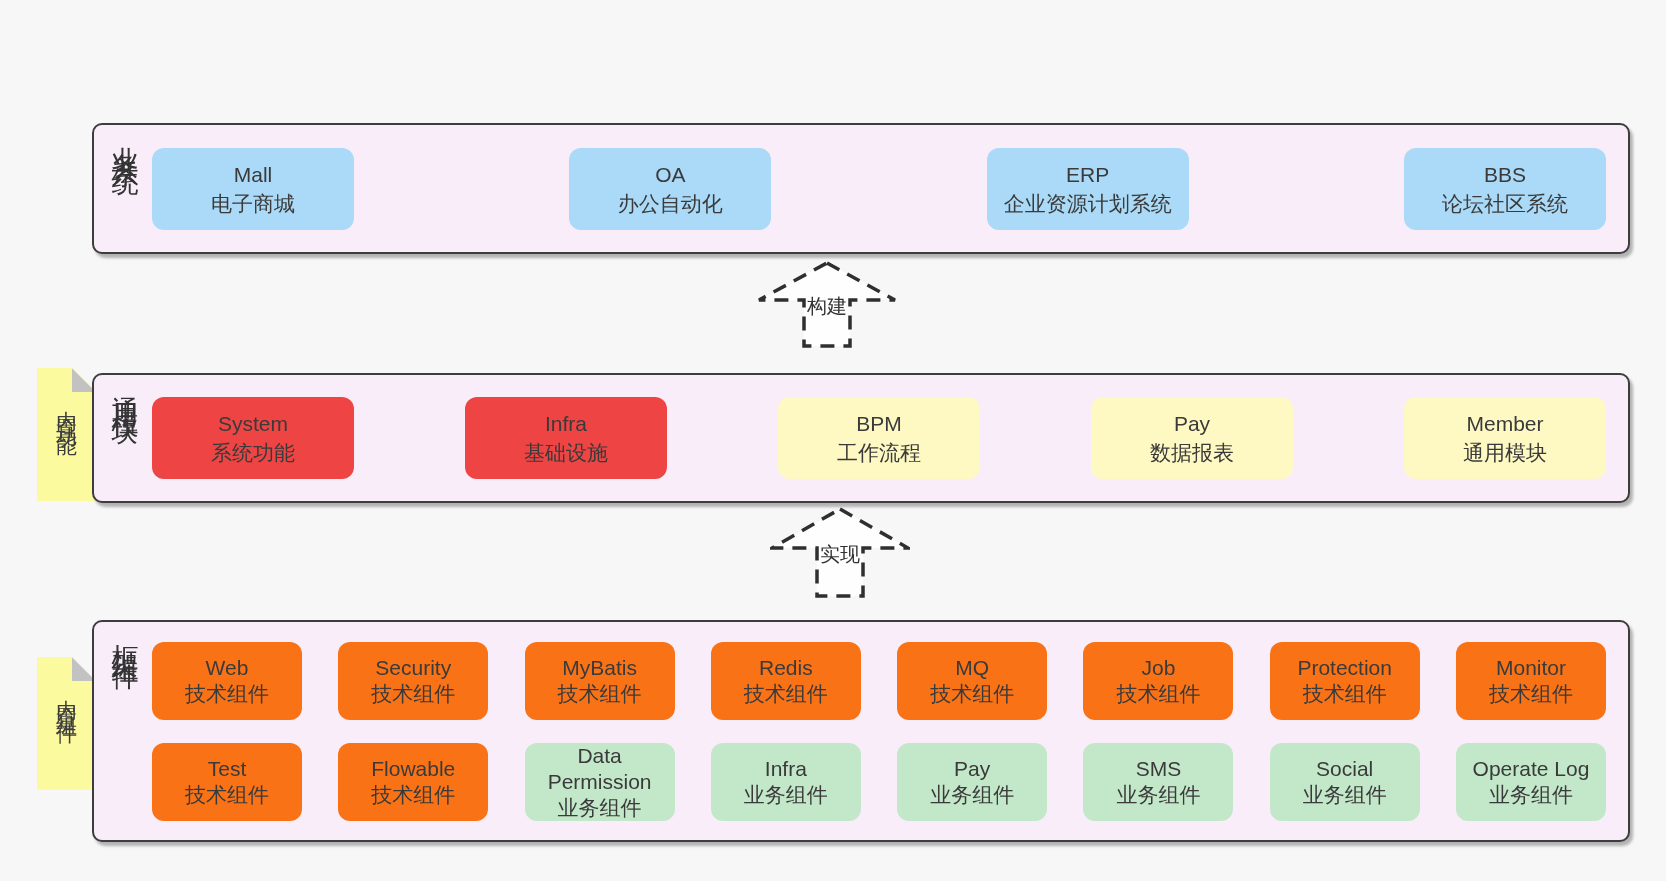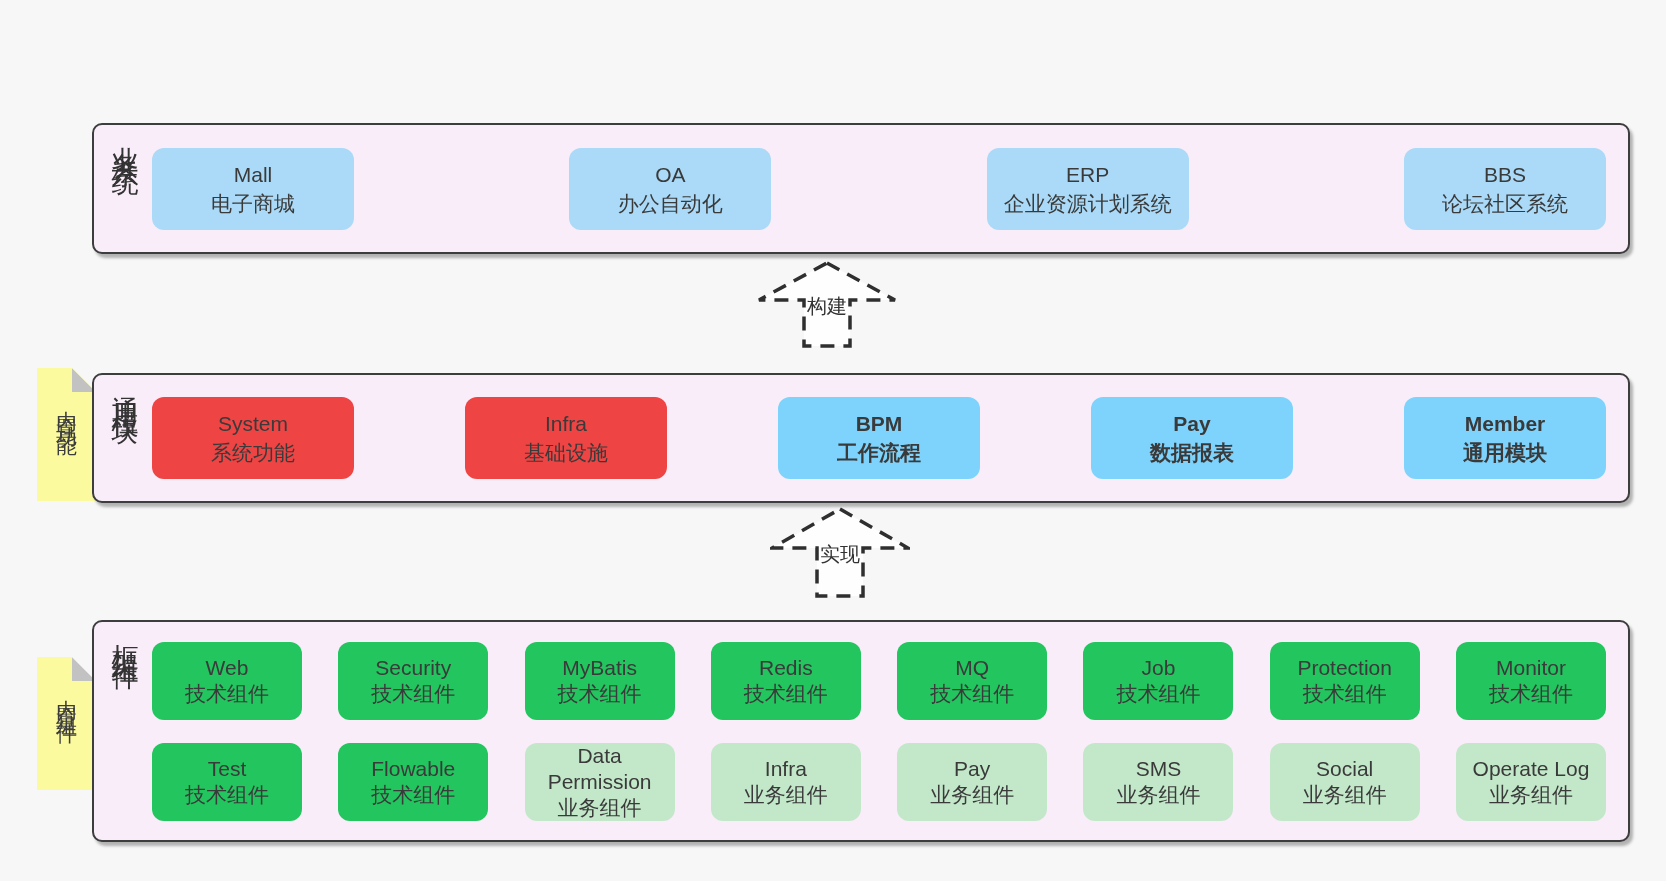--- a/index.html
+++ b/index.html
@@ -38,22 +38,22 @@
   
   .box {
     border-radius:12px; display:flex; flex-direction:column;
     justify-content:center; align-items:center; text-align:center;
     color:#3a3a3a; font-size:21px; line-height:29px; padding:4px 6px;
   }
   .box-lg { width:202px; height:82px; }
   .box-sm { width:150px; height:78px; line-height:26px; }
   .blue   { background:#aadaf7; }
   .red    { background:#ef4444;align-items:center; }
-  .pink   { background:#7dd3fc;font-weight:bold; }
-  .gdark  { background:#22c55e; }
+  .pink   { background:#fef9c3; }
+  .gdark  { background:#f97316; }
   .glight { background:#c3e8c9; }
 
   
   .note {
     position:absolute; left:37px; width:59px; height:133px;
     background:#fbfa9e; z-index:1;
     clip-path:polygon(0 0, calc(100% - 24px) 0, 100% 24px, 100% 100%, 0 100%);
     display:flex; justify-content:center;
     box-shadow:2px 2px 2px rgba(0,0,0,0.2);
   }

